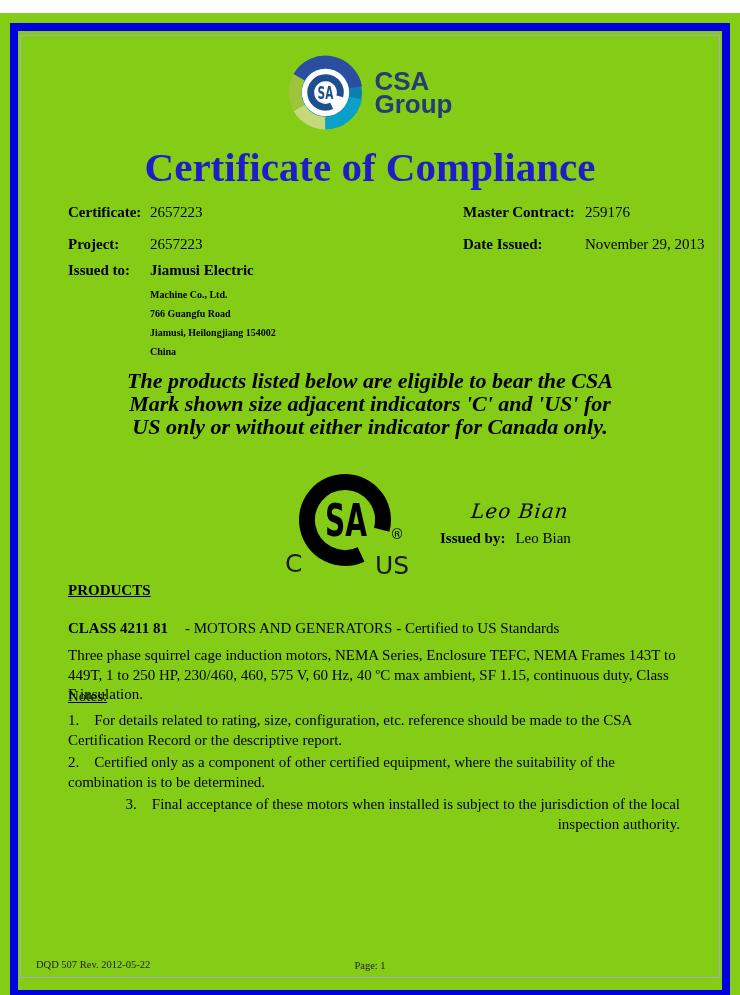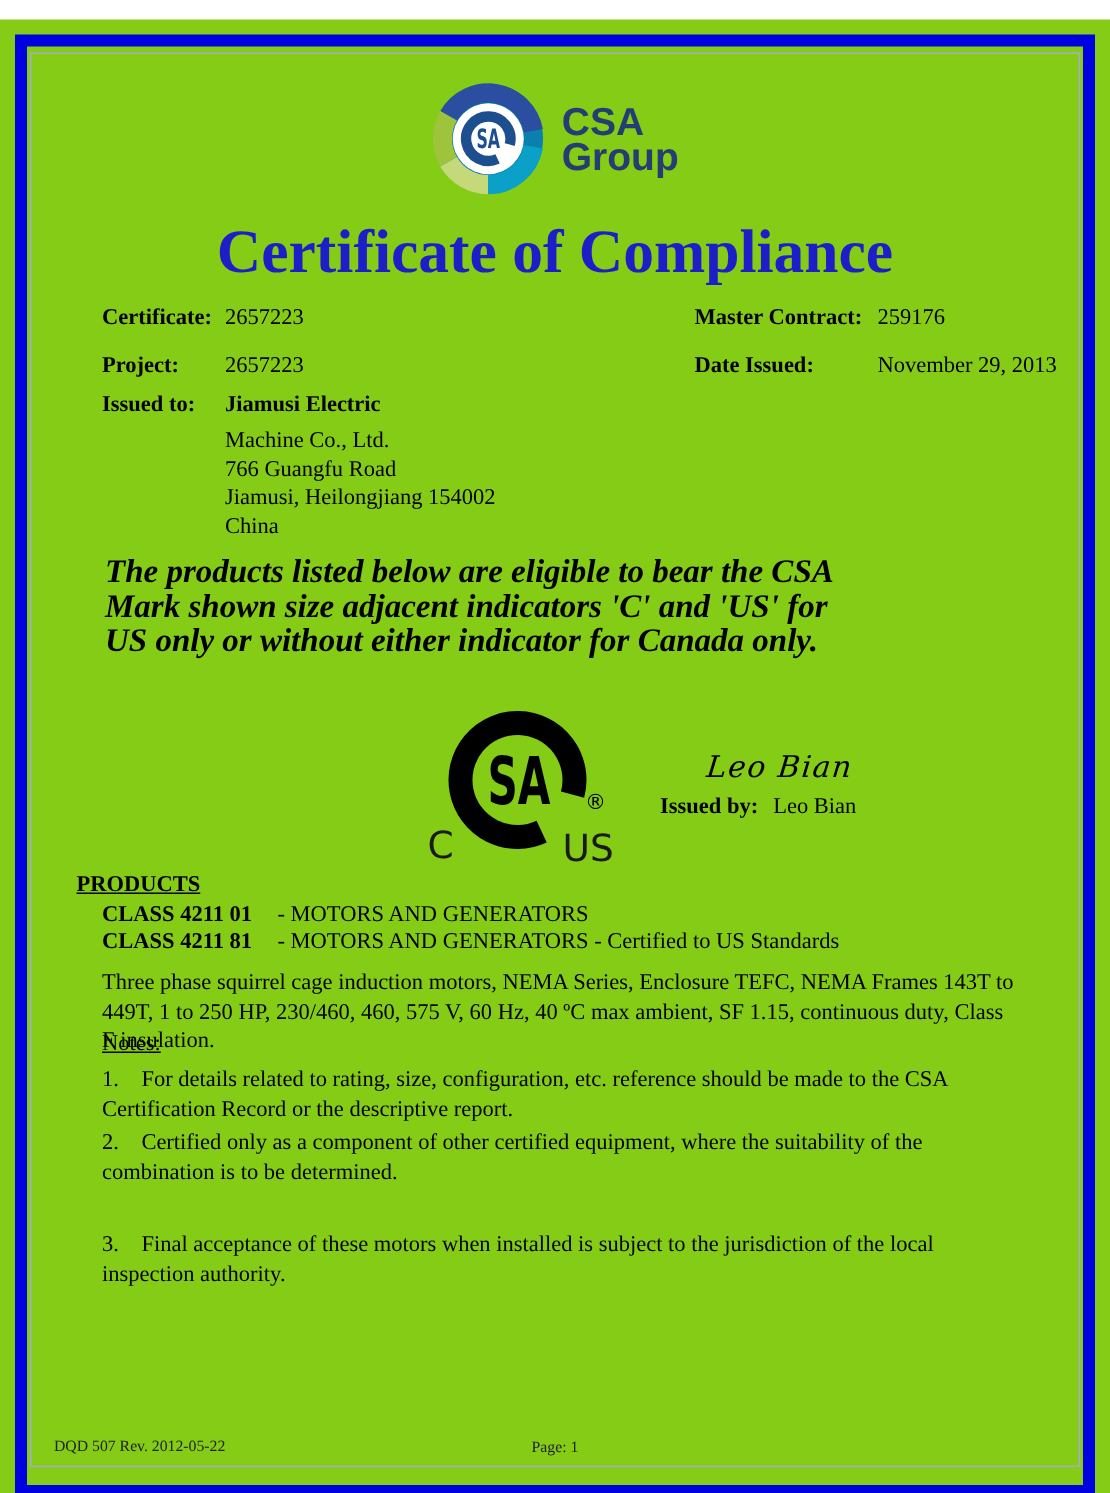--- a/index.html
+++ b/index.html
@@ -45,26 +45,26 @@
     top: 130px; left: 0; width: 100%;
     text-align: center;
     font-size: 41px; font-weight: bold;
     color: #1e1ec8;
     font-family: "Liberation Serif", serif;
   }
 
   
   .lbl { font-weight: bold; font-size: 15px; }
   .val { font-size: 15px; }
-  .addr-block { line-height: 19px; font-weight: normal; font-size: 15px; }
+  .addr-block { line-height: 19px; font-weight: bold; font-size: 10px; }
 
   
   .statement {
     top: 356px; left: 70px; width: 600px;
-    text-align: left;
+    text-align: center;
     font-weight: bold; font-style: italic;
     font-size: 22px; line-height: 23px;
     font-family: "Liberation Serif", serif;
   }
 
   
   .signature {
     top: 486px; left: 455px; width: 130px;
     text-align: center;
     font-family: "DejaVu Serif", serif;
@@ -154,34 +154,30 @@
     <text x="107" y="66" font-family="DejaVu Sans, sans-serif" font-size="14" fill="#000000">®</text>
     <text x="2" y="99" font-family="DejaVu Sans, sans-serif" font-size="25" fill="#1a1a1a">C</text>
     <text x="92" y="101" font-family="DejaVu Sans, sans-serif" font-size="25" fill="#1a1a1a">US</text>
   </svg>
 
   <div class="abs signature">Leo Bian</div>
   <div class="abs issued-by">
     <span class="lbl">Issued by:</span><span class="gap"></span><span class="val">Leo Bian</span>
   </div>
 
-  <div class="abs heading-underline" style="top:569px; left:51px;">PRODUCTS</div>
+  <div class="abs heading-underline" style="top:569px; left:68px;">PRODUCTS</div>
 
-  <div class="abs class-row" style="top:589px; left:68px;">
-    <span class="class-code">CLASS 4211 01</span>
-    <span>- MOTORS AND GENERATORS</span>
-  </div>
   <div class="abs class-row" style="top:607px; left:68px;">
     <span class="class-code">CLASS 4211 81</span>
     <span>- MOTORS AND GENERATORS - Certified to US Standards</span>
   </div>
 
   <div class="abs body-par" style="top:633px; left:68px;">Three phase squirrel cage induction motors, NEMA Series, Enclosure TEFC, NEMA Frames 143T to 449T, 1 to 250 HP, 230/460, 460, 575 V, 60 Hz, 40 ºC max ambient, SF 1.15, continuous duty, Class F insulation.</div>
 
   <div class="abs heading-underline" style="top:675px; left:68px; font-weight:normal;">Notes:</div>
 
   <div class="abs body-par" style="top:698px; left:68px;">1.&nbsp;&nbsp;&nbsp; For details related to rating, size, configuration, etc. reference should be made to the CSA Certification Record or the descriptive report.</div>
   <div class="abs body-par" style="top:740px; left:68px;">2.&nbsp;&nbsp;&nbsp; Certified only as a component of other certified equipment, where the suitability of the combination is to be determined.</div>
-  <div class="abs body-par" style="top:808px; left:68px;">3.&nbsp;&nbsp;&nbsp; Final acceptance of these motors when installed is subject to the jurisdiction of the local inspection authority.</div>
+  <div class="abs body-par" style="top:782px; left:68px;text-align:right;">3.&nbsp;&nbsp;&nbsp; Final acceptance of these motors when installed is subject to the jurisdiction of the local inspection authority.</div>
 
   <div class="abs footer-center">Page: 1</div>
   <div class="abs footer-left">DQD 507 Rev. 2012-05-22</div>
 </div>
 
 </body></html>

